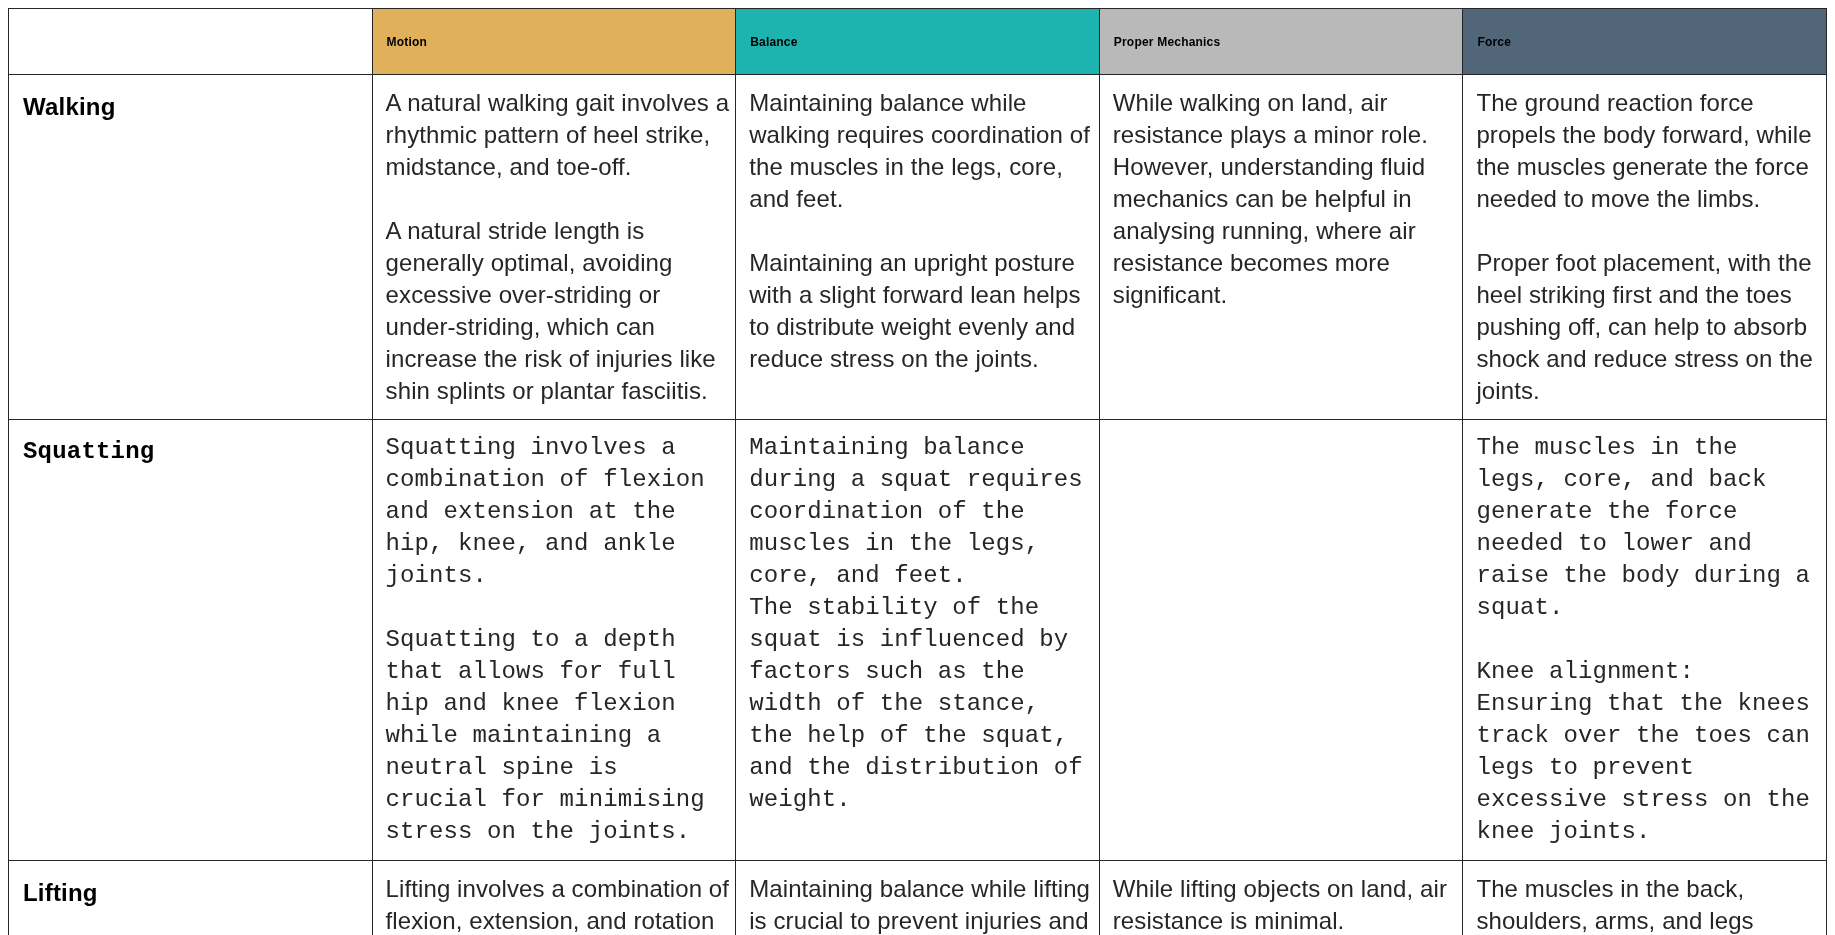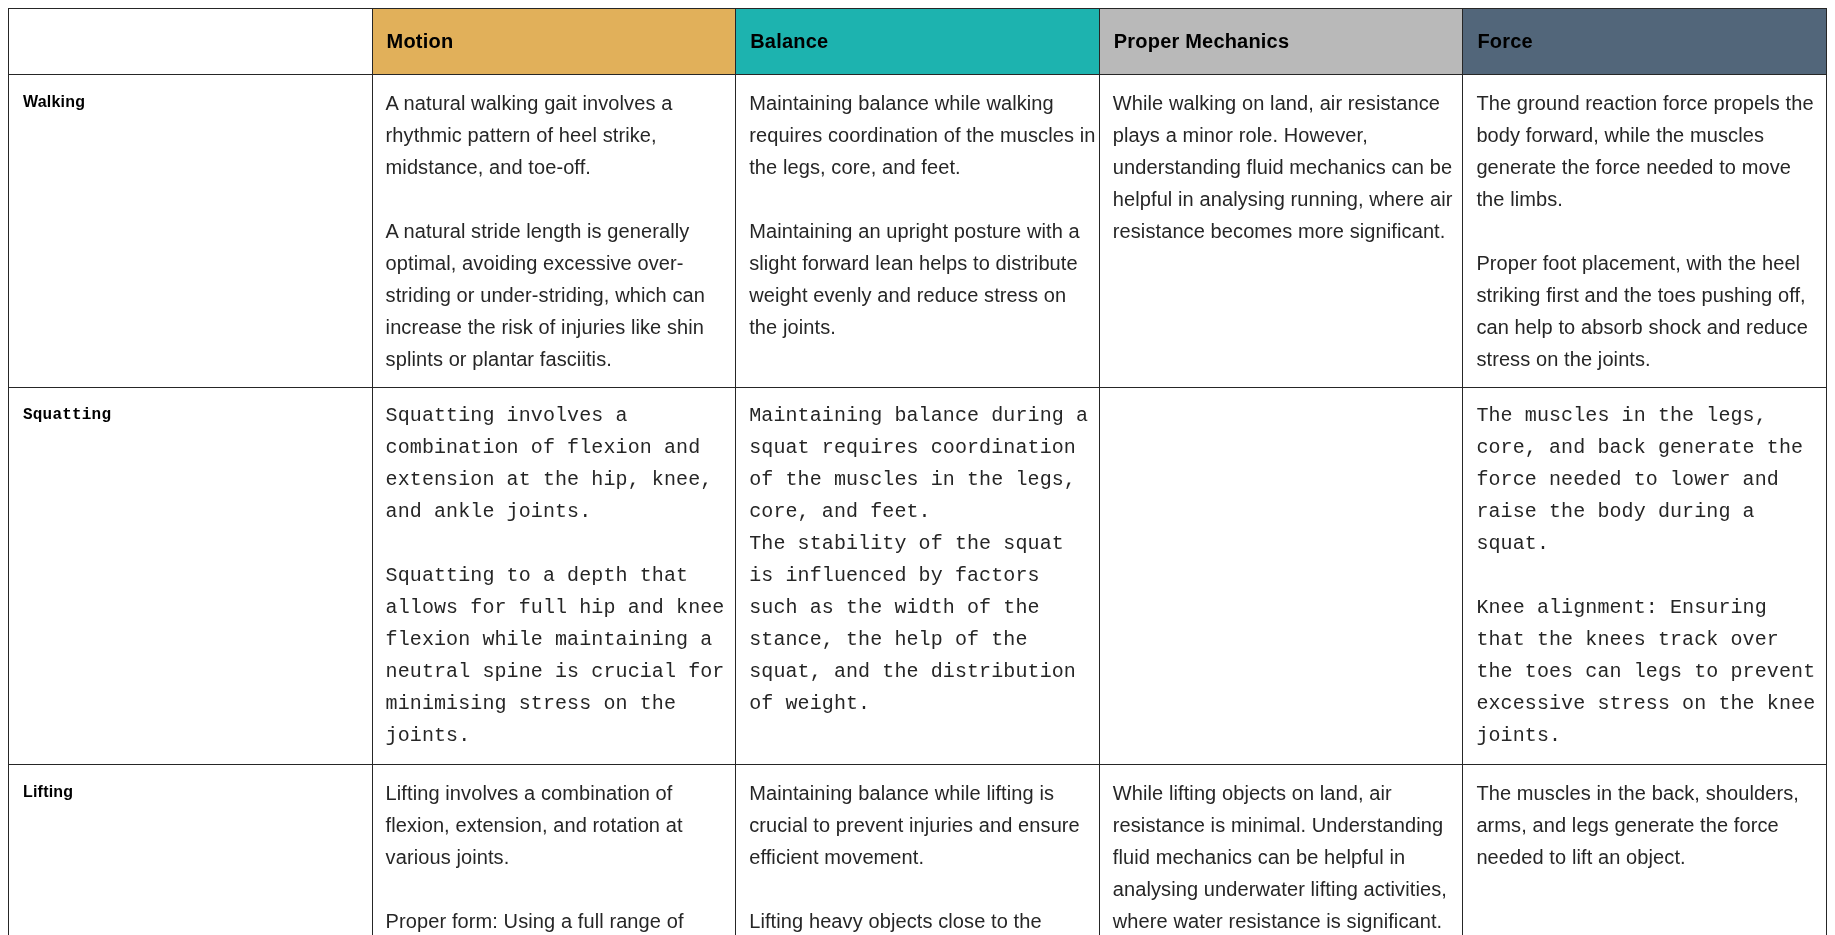--- a/index.html
+++ b/index.html
@@ -32,39 +32,39 @@
     border: 1.5px solid #262626;
     box-sizing: border-box;
     text-align: left;
   }
   thead tr { height: 66px; }
   tr.row-walking   { height: 311px; }
   tr.row-squatting { height: 279px; font-family: Liberation Mono, monospace; }
   tr.row-lifting   { height: 263px; }
   thead th {
     vertical-align: middle;
-    font-size: 20px;
+    font-size: 12px;
     font-weight: bold;
     color: #000000;
     padding: 0 14px;
     letter-spacing: 0.2px;
   }
   thead th.corner { background: #ffffff; }
   tbody th.rowhead {
     vertical-align: top;
-    font-size: 16px;
+    font-size: 24px;
     font-weight: bold;
     color: #000000;
     padding: 18px 14px 14px 14px;
     letter-spacing: 0.2px;
     background: #ffffff;
   }
   tbody td.cell {
     vertical-align: top;
-    font-size: 20px;
+    font-size: 24px;
     line-height: 32px;
     color: #262626;
     padding: 12px 2px 12px 13px;
     white-space: pre-line;
     letter-spacing: 0.1px;
     background: #ffffff;
   }
 </style>
 </head>
 <body>

